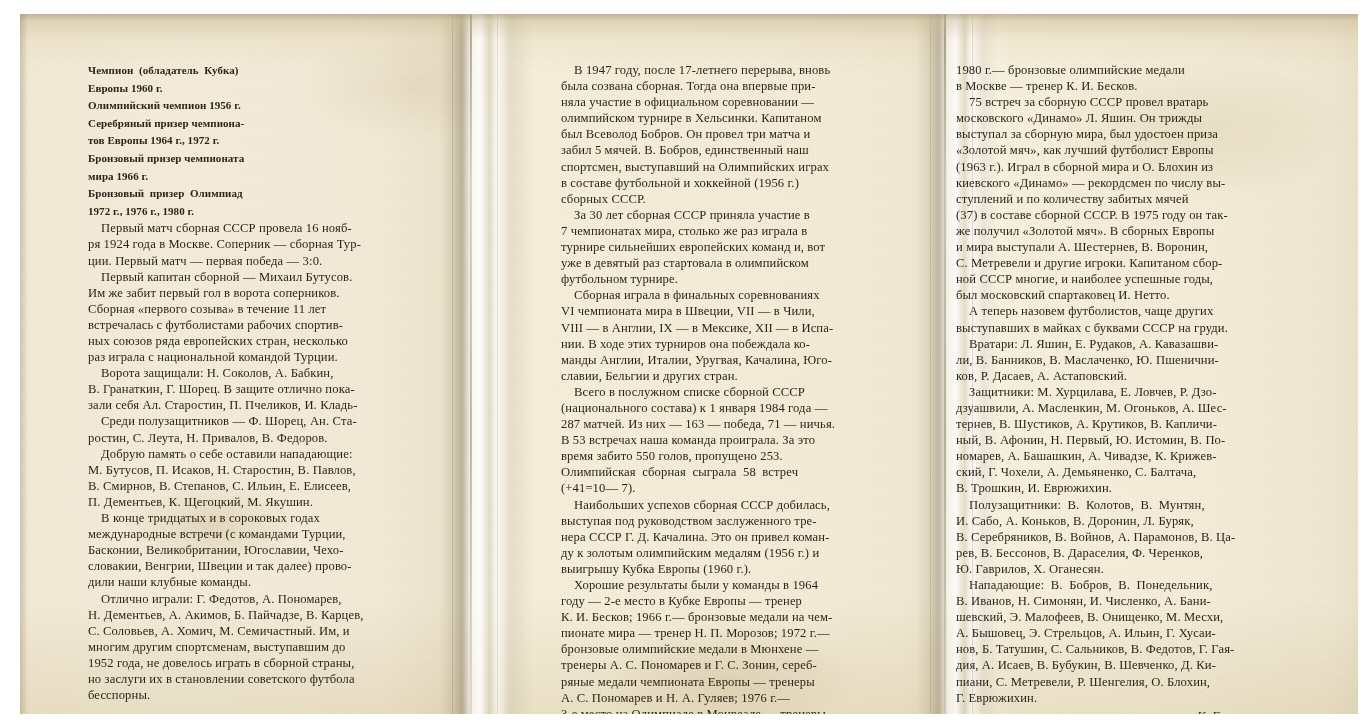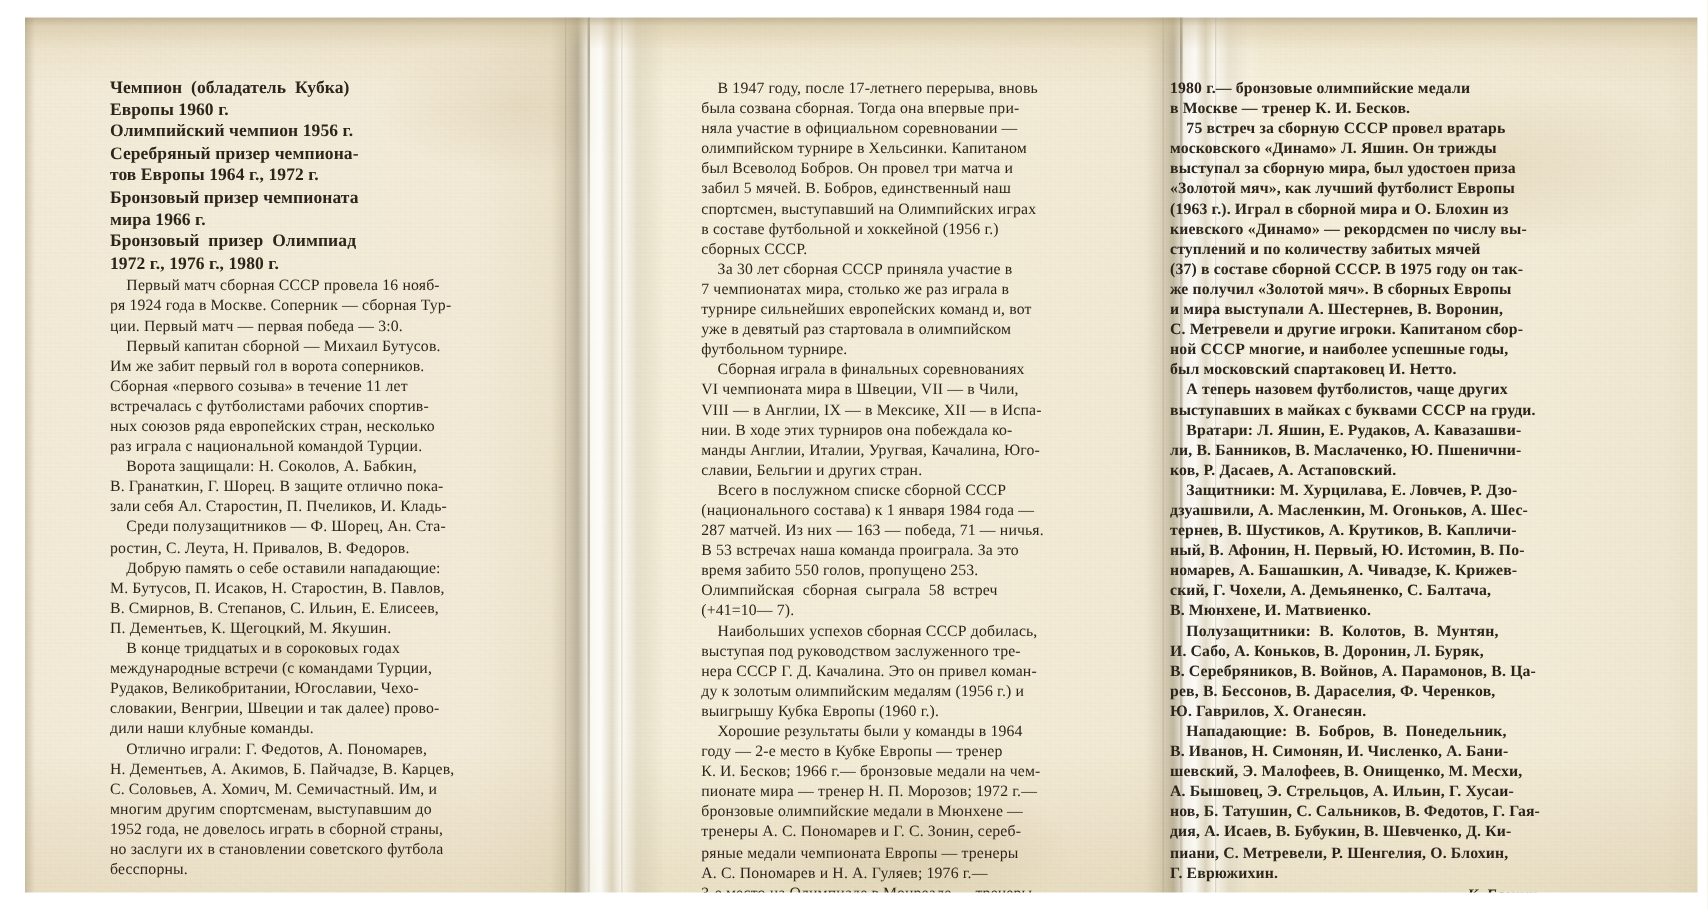--- a/index.html
+++ b/index.html
@@ -100,32 +100,32 @@
   
   .tearline{position:absolute;left:20px;top:14px;width:1338px;height:26px;
     background:linear-gradient(180deg, rgba(205,190,155,.55), rgba(205,190,155,0));
     pointer-events:none;}
 
   
   .columns{position:absolute;left:0;top:0;width:1366px;height:728px;}
   .col{position:absolute;top:62px;}
   #col1{left:88px;width:300px;}
   #col2{left:561px;width:300px;}
-  #col3{left:936px;width:300px;font-weight:bold;}
+  #col3{left:956px;width:300px;}
 
   .ln{
     display:block;
     font-size:12.6px;
     line-height:16.1px;
     color:#2a2218;
     white-space:pre;
     letter-spacing:.01em;
     text-rendering:optimizeLegibility;
   }
-  .ln.b{font-weight:bold;font-size:14px;line-height:17.6px;letter-spacing:.005em;}
+  .ln.b{font-weight:bold;font-size:11px;line-height:17.6px;letter-spacing:.005em;}
   .gap{display:block;height:2px;}
   .sig{display:block;text-align:right;font-style:italic;font-size:12.8px;
        line-height:16px;color:#2a2218;padding-right:6px;}
 
   
   .columns{filter:contrast(.97) brightness(1.01);}
 </style>
 </head>
 <body>
 
@@ -180,21 +180,21 @@
         <span class="ln">В. Гранаткин, Г. Шорец. В защите отлично пока-</span>
         <span class="ln">зали себя Ал. Старостин, П. Пчеликов, И. Кладь-</span>
         <span class="ln">    Среди полузащитников — Ф. Шорец, Ан. Ста-</span>
         <span class="ln">ростин, С. Леута, Н. Привалов, В. Федоров.</span>
         <span class="ln">    Добрую память о себе оставили нападающие:</span>
         <span class="ln">М. Бутусов, П. Исаков, Н. Старостин, В. Павлов,</span>
         <span class="ln">В. Смирнов, В. Степанов, С. Ильин, Е. Елисеев,</span>
         <span class="ln">П. Дементьев, К. Щегоцкий, М. Якушин.</span>
         <span class="ln">    В конце тридцатых и в сороковых годах</span>
         <span class="ln">международные встречи (с командами Турции,</span>
-        <span class="ln">Рудаков, Великобритании, Югославии, Чехо-</span>
+        <span class="ln">Басконии, Великобритании, Югославии, Чехо-</span>
         <span class="ln">словакии, Венгрии, Швеции и так далее) прово-</span>
         <span class="ln">дили наши клубные команды.</span>
         <span class="ln">    Отлично играли: Г. Федотов, А. Пономарев,</span>
         <span class="ln">Н. Дементьев, А. Акимов, Б. Пайчадзе, В. Карцев,</span>
         <span class="ln">С. Соловьев, А. Хомич, М. Семичастный. Им, и</span>
         <span class="ln">многим другим спортсменам, выступавшим до</span>
         <span class="ln">1952 года, не довелось играть в сборной страны,</span>
         <span class="ln">но заслуги их в становлении советского футбола</span>
         <span class="ln">бесспорны.</span>
       </div>
@@ -265,21 +265,21 @@
       <span class="ln">выступавших в майках с буквами СССР на груди.</span>
       <span class="ln">    Вратари: Л. Яшин, Е. Рудаков, А. Кавазашви-</span>
       <span class="ln">ли, В. Банников, В. Маслаченко, Ю. Пшенични-</span>
       <span class="ln">ков, Р. Дасаев, А. Астаповский.</span>
       <span class="ln">    Защитники: М. Хурцилава, Е. Ловчев, Р. Дзо-</span>
       <span class="ln">дзуашвили, А. Масленкин, М. Огоньков, А. Шес-</span>
       <span class="ln">тернев, В. Шустиков, А. Крутиков, В. Капличи-</span>
       <span class="ln">ный, В. Афонин, Н. Первый, Ю. Истомин, В. По-</span>
       <span class="ln">номарев, А. Башашкин, А. Чивадзе, К. Крижев-</span>
       <span class="ln">ский, Г. Чохели, А. Демьяненко, С. Балтача,</span>
-      <span class="ln">В. Мюнхене, И. Матвиенко.</span>
+      <span class="ln">В. Трошкин, И. Еврюжихин.</span>
       <span class="ln">    Полузащитники:  В.  Колотов,  В.  Мунтян,</span>
       <span class="ln">И. Сабо, А. Коньков, В. Доронин, Л. Буряк,</span>
       <span class="ln">В. Серебряников, В. Войнов, А. Парамонов, В. Ца-</span>
       <span class="ln">рев, В. Бессонов, В. Дараселия, Ф. Черенков,</span>
       <span class="ln">Ю. Гаврилов, Х. Оганесян.</span>
       <span class="ln">    Нападающие:  В.  Бобров,  В.  Понедельник,</span>
       <span class="ln">В. Иванов, Н. Симонян, И. Численко, А. Бани-</span>
       <span class="ln">шевский, Э. Малофеев, В. Онищенко, М. Месхи,</span>
       <span class="ln">А. Бышовец, Э. Стрельцов, А. Ильин, Г. Хусаи-</span>
       <span class="ln">нов, Б. Татушин, С. Сальников, В. Федотов, Г. Гая-</span>

